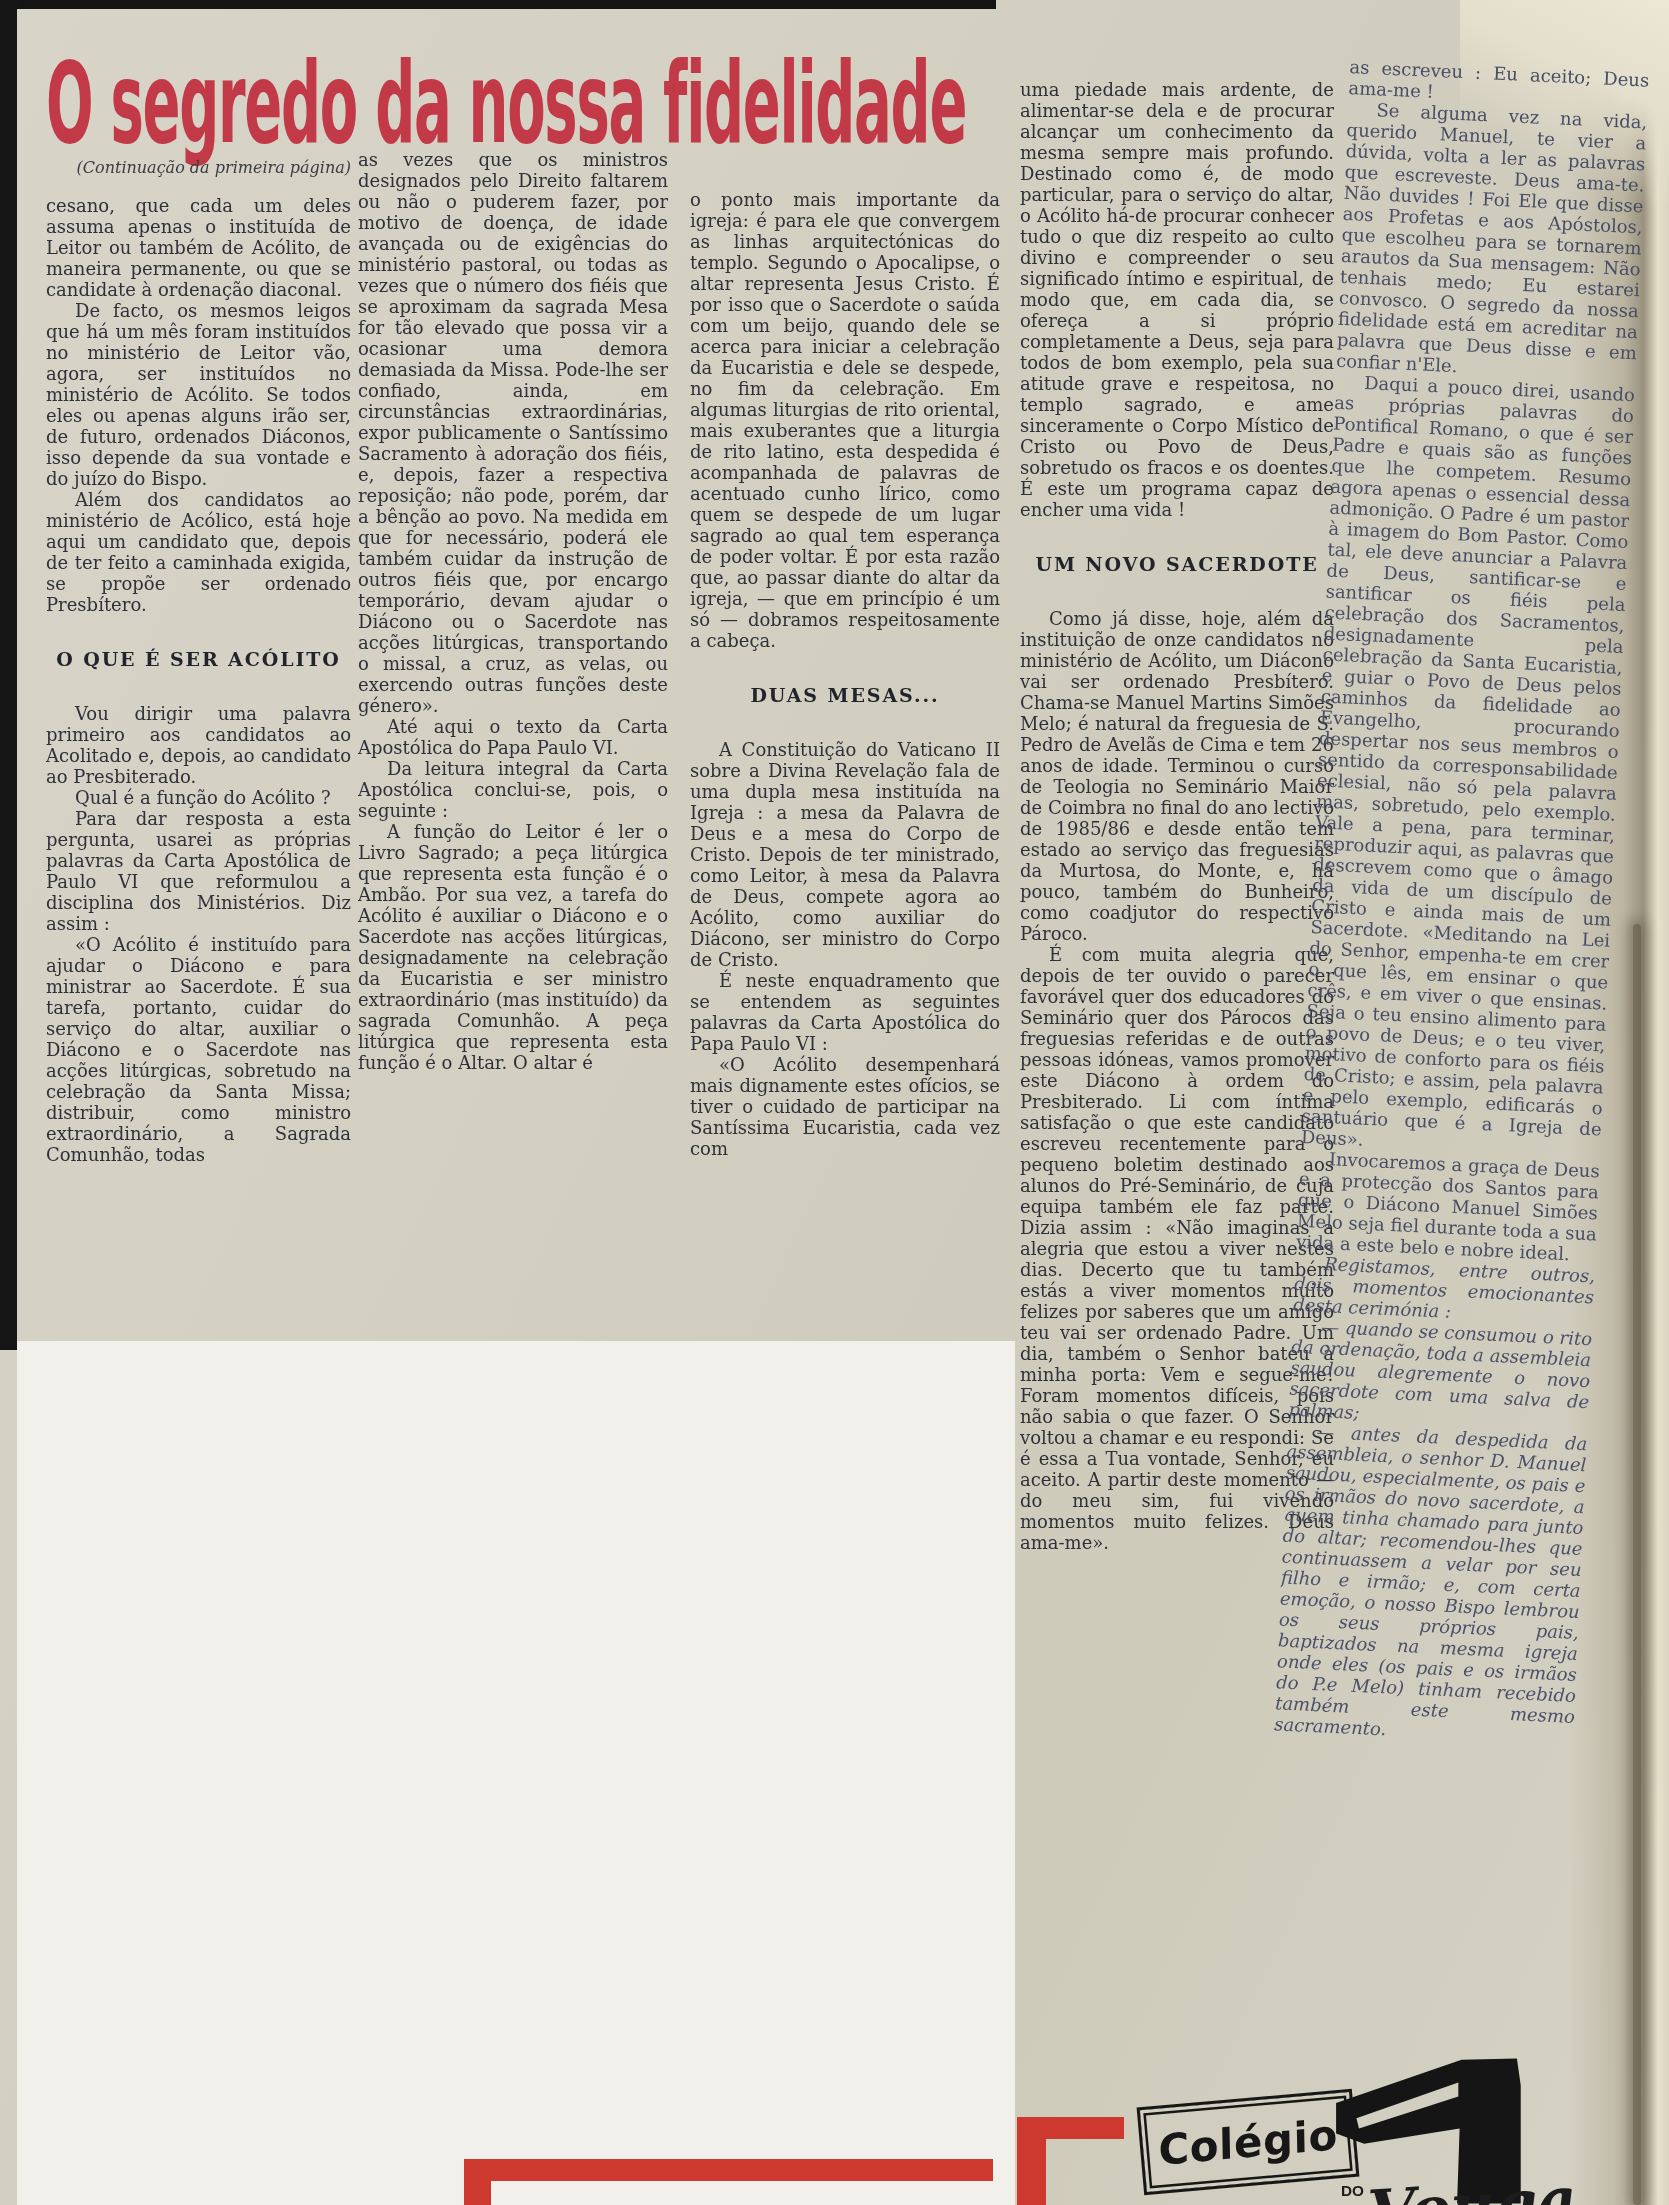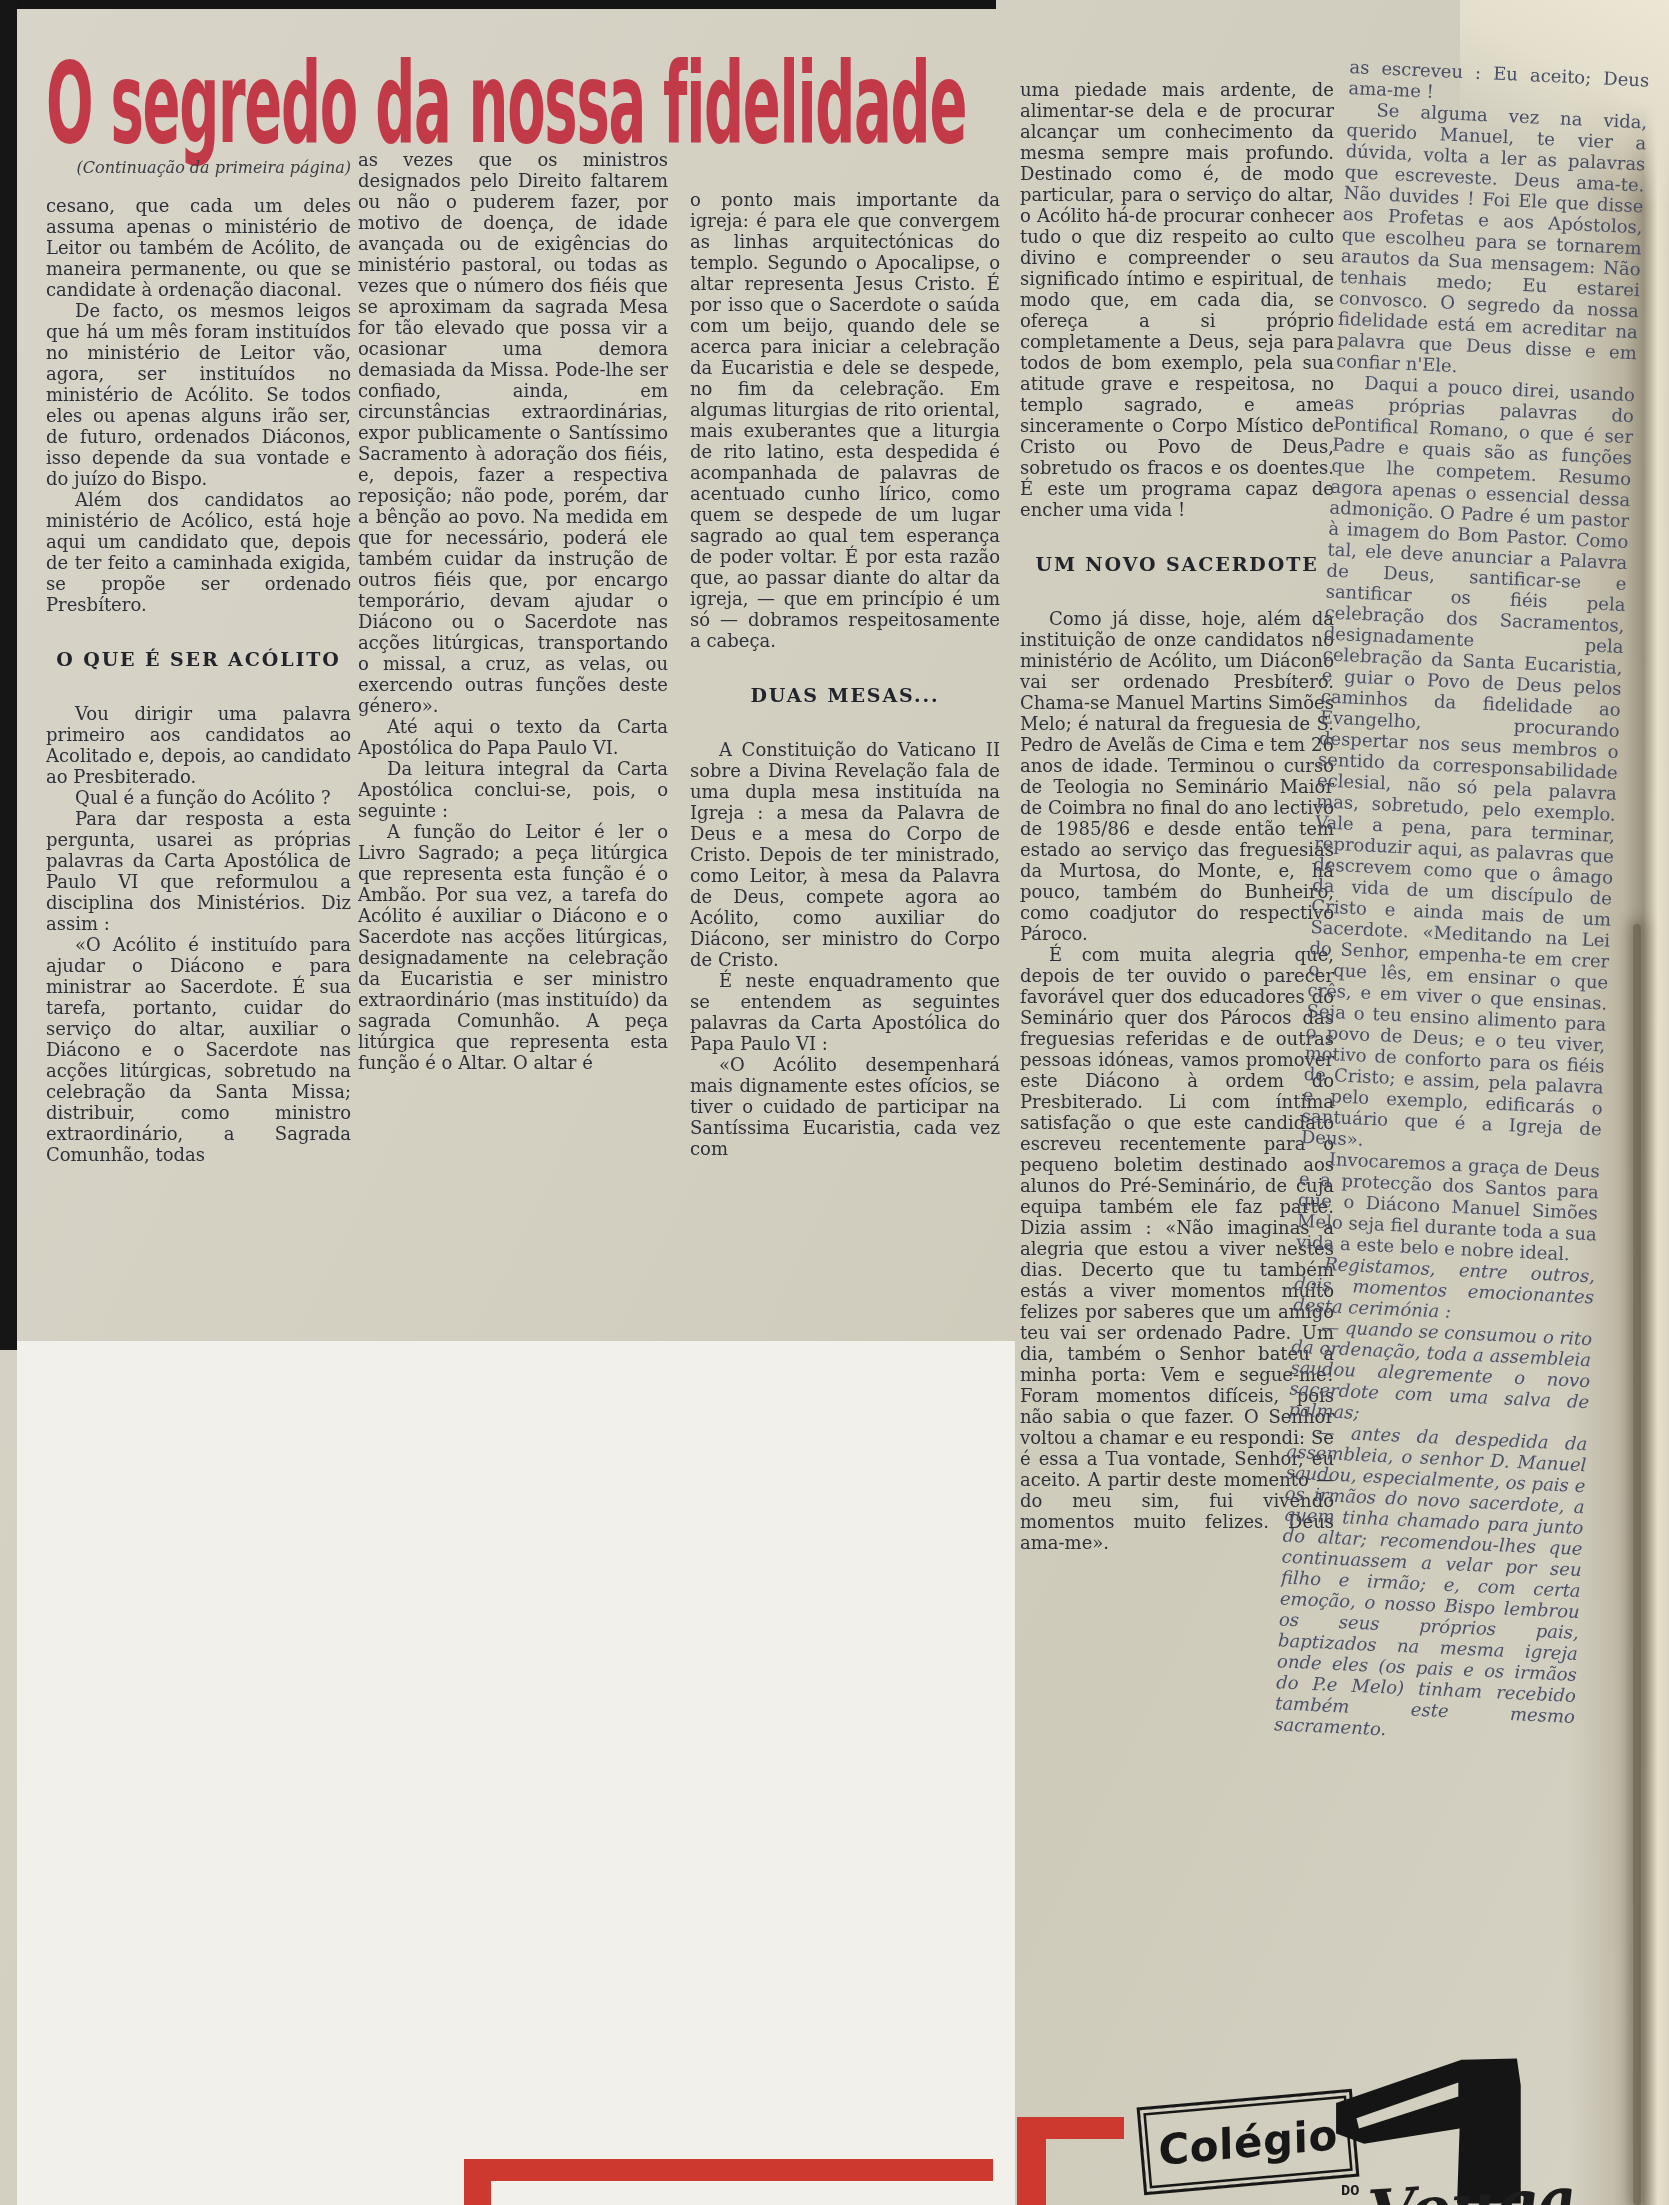--- a/index.html
+++ b/index.html
@@ -49,40 +49,40 @@
     position:absolute;left:1140px;top:2098px;width:210px;height:82px;
     border:3.8px solid #171717; box-shadow:inset 0 0 0 3.2px #d2cec0, inset 0 0 0 5.7px #171717;
     transform:rotate(-5deg); display:flex;align-items:center;justify-content:center;
     background:rgba(210,206,192,.55);
   }
   .logo-box span{font-family:"DejaVu Sans", sans-serif;font-weight:bold;font-size:42px;
     color:#171717;transform:skewX(-4deg);letter-spacing:0.6px;}
   .logo-mark{position:absolute;left:1331px;top:2057px;}
   .logo-script{position:absolute;left:1368px;top:2170px;font-family:"DejaVu Serif", serif;
     font-style:italic;font-weight:bold;font-size:61px;color:#1c1c1c;transform:rotate(-4deg);}
-  .logo-do{position:absolute;left:1341px;top:2182px;font-family:Liberation Mono, monospace;
+  .logo-do{position:absolute;left:1341px;top:2182px;font-family:Liberation Sans, sans-serif;
     font-weight:bold;font-size:15.3px;color:#1c1c1c;}
 </style>
 </head>
 <body>
 
 <div class="page">
 
   <div class="edge-top"></div>
   <div class="edge-left"></div>
   <div class="white-zone"></div>
   <div class="gutter"></div>
   <div class="crease"></div>
   <div class="corner-light"></div>
 
   <div class="headline">O segredo da nossa fidelidade</div>
 
   <div class="col" id="col1">
       <p class="note">(Continuação da primeira página)</p>
-      <p class="lead">cesano, que cada um deles assuma apenas o ministério de Leitor ou também de Acólito, de maneira permanente, ou que se candidate à ordenação diaconal.</p>
+      <p class="lead">cesano, que cada um deles assuma apenas o instituída de Leitor ou também de Acólito, de maneira permanente, ou que se candidate à ordenação diaconal.</p>
       <p class="p">De facto, os mesmos leigos que há um mês foram instituídos no ministério de Leitor vão, agora, ser instituídos no ministério de Acólito. Se todos eles ou apenas alguns irão ser, de futuro, ordenados Diáconos, isso depende da sua vontade e do juízo do Bispo.</p>
       <p class="p">Além dos candidatos ao ministério de Acólico, está hoje aqui um candidato que, depois de ter feito a caminhada exigida, se propõe ser ordenado Presbítero.</p>
       <h3>O QUE É SER ACÓLITO</h3>
       <p class="p">Vou dirigir uma palavra primeiro aos candidatos ao Acolitado e, depois, ao candidato ao Presbiterado.</p>
       <p class="p">Qual é a função do Acólito ?</p>
       <p class="p">Para dar resposta a esta pergunta, usarei as próprias palavras da Carta Apostólica de Paulo VI que reformulou a disciplina dos Ministérios. Diz assim :</p>
       <p class="p">«O Acólito é instituído para ajudar o Diácono e para ministrar ao Sacerdote. É sua tarefa, portanto, cuidar do serviço do altar, auxiliar o Diácono e o Sacerdote nas acções litúrgicas, sobretudo na celebração da Santa Missa; distribuir, como ministro extraordinário, a Sagrada Comunhão, todas</p>
     </div>
   <div class="col" id="col2">
       <p class="lead">as vezes que os ministros designados pelo Direito faltarem ou não o puderem fazer, por motivo de doença, de idade avançada ou de exigências do ministério pastoral, ou todas as vezes que o número dos fiéis que se aproximam da sagrada Mesa for tão elevado que possa vir a ocasionar uma demora demasiada da Missa. Pode-lhe ser confiado, ainda, em circunstâncias extraordinárias, expor publicamente o Santíssimo Sacramento à adoração dos fiéis, e, depois, fazer a respectiva reposição; não pode, porém, dar a bênção ao povo. Na medida em que for necessário, poderá ele também cuidar da instrução de outros fiéis que, por encargo temporário, devam ajudar o Diácono ou o Sacerdote nas acções litúrgicas, transportando o missal, a cruz, as velas, ou exercendo outras funções deste género».</p>

